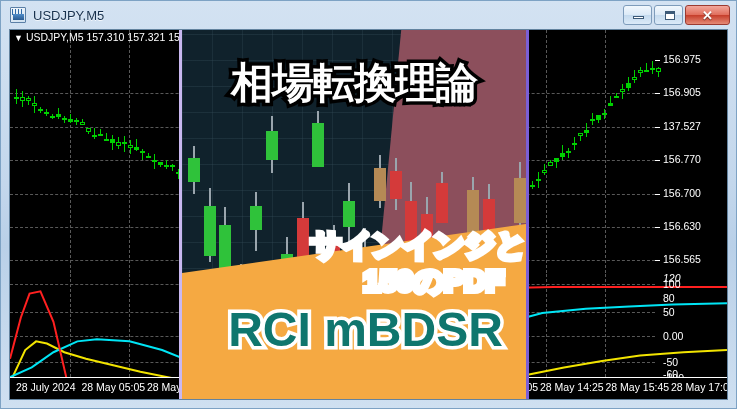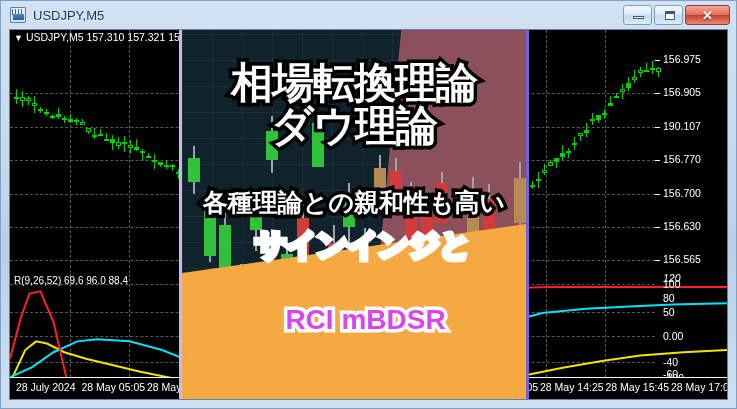--- a/index.html
+++ b/index.html
@@ -181,25 +181,25 @@
     paint-order: stroke fill;
   }
   .stroke-white {
     -webkit-text-stroke: 7px #ffffff;
     paint-order: stroke fill;
   }
   .l1 { top: 32px; font-size: 42px; letter-spacing: -1px; }
   .l2 { top: 75px; font-size: 42px; letter-spacing: -1px; }
   .l3 { top: 128px; font-size: 25px; }
   .l4 { top: 160px; font-size: 25px; }
-  .l5 { top: 200px; font-size: 30px; color: #12d8f0; text-align: center; padding-left: 18px;
+  .l5 { top: 200px; font-size: 30px; color: #12d8f0; text-align: right; padding-left: 18px;
         -webkit-text-stroke: 6px #ffffff; }
   .l6 { top: 236px; font-size: 30px; color: #1f5fc9; text-align: right; padding-right: 22px;
         -webkit-text-stroke: 6px #ffffff; }
-  .l7 { top: 276px; font-size: 28px; color: #d946ef; padding-left: 23px; }
+  .l7 { top: 276px; font-size: 48px; color: #0f766e; padding-left: 23px; }
   .l8 { top: 320px; font-size: 40px; color: #000000; }
 </style>
 </head>
 <body>
 
 <div id="app-window">
 
   <div id="titlebar">
     <div id="title-icon"></div>
     <div id="title-text">USDJPY,M5</div>
@@ -674,21 +674,21 @@
           </div>
         <div class="chart-head">
           <span class="caret">▼</span><span>USDJPY,M5  157.310 157.321 157.</span>
         </div>
         <div id="price-scale">
           <div class="scale-divider"></div>
         <div class="pricelbl" style="top: 23px;">156.975</div>
             <div class="pricetick" style="top: 30px;"></div>
             <div class="pricelbl" style="top: 56.4px;">156.905</div>
             <div class="pricetick" style="top: 63.4px;"></div>
-            <div class="pricelbl" style="top: 89.8px;">190.107</div>
+            <div class="pricelbl" style="top: 89.8px;">137.527</div>
             <div class="pricetick" style="top: 96.8px;"></div>
             <div class="pricelbl" style="top: 123.2px;">156.770</div>
             <div class="pricetick" style="top: 130.2px;"></div>
             <div class="pricelbl" style="top: 156.6px;">156.700</div>
             <div class="pricetick" style="top: 163.6px;"></div>
             <div class="pricelbl" style="top: 190px;">156.630</div>
             <div class="pricetick" style="top: 197px;"></div>
             <div class="pricelbl" style="top: 223.4px;">156.565</div>
             <div class="pricetick" style="top: 230.4px;"></div>
           </div>
@@ -709,29 +709,28 @@
             <div class="gridv" style="left: 416.5px;"></div>
             <div class="gridv" style="left: 476px;"></div>
             <div class="gridv" style="left: 535.5px;"></div>
             <div class="gridv" style="left: 595px;"></div>
           </div>
         <svg class="indi-svg" id="indi-svg" viewBox="0 0 660 120" preserveAspectRatio="none">
             <polyline points="0,100 14,70 24,62 34,64 50,72 70,78 95,84 120,90 150,96 185,102 220,106 260,108 300,109 340,109 380,107 420,103 450,98 480,92 510,86 545,80 580,75 620,72 660,70" fill="none" stroke="#f2e400" stroke-width="2" vector-effect="non-scaling-stroke"></polyline>
             <polyline points="0,95 20,86 40,72 62,62 80,60 110,62 140,70 170,82 200,92 240,98 280,100 320,101 360,98 380,96 400,88 420,72 440,56 460,44 490,36 530,32 570,30 610,28 660,27" fill="none" stroke="#00e5f5" stroke-width="2" vector-effect="non-scaling-stroke"></polyline>
             <polyline points="0,78 10,40 18,18 28,16 40,44 52,96 70,104 110,105 150,104 175,100 190,60 205,45 218,60 228,80 236,62 244,74 252,48 262,40 272,62 285,92 300,100 312,95 322,70 336,48 348,30 360,22 372,18 386,16 400,15 420,14 450,13 500,12 560,12 620,12 660,12" fill="none" stroke="#ff2020" stroke-width="2" vector-effect="non-scaling-stroke"></polyline>
           </svg>
-        <div class="indi-head">R(9,26,52) 69.6 96.0 88.4</div>
         <div id="indi-scale">
           <div class="scale-divider"></div>
         <div class="pricelbl" style="top: -2px; font-style: italic;">120</div>
             <div class="pricelbl" style="top: 4px;">100</div>
             <div class="pricelbl" style="top: 18px;">80</div>
             <div class="pricelbl" style="top: 32px;">50</div>
             <div class="pricelbl" style="top: 56px;">0.00</div>
-            <div class="pricelbl" style="top: 82px;">-40</div>
+            <div class="pricelbl" style="top: 82px;">-50</div>
             <div class="pricelbl" style="top: 94px;">-60</div>
             <div class="pricelbl" style="top: 98px;">-100</div>
           </div>
       </div>
 
       <div id="time-axis">
           <div class="tlabel" style="left: 6px;">28 July 2024</div>
           <div class="tlabel" style="left: 71.5px;">28 May 05:05</div>
           <div class="tlabel" style="left: 137px;">28 May 06:25</div>
           <div class="tlabel" style="left: 202.5px;">28 May 07:45</div>
@@ -836,22 +835,21 @@
             </div>
             <div class="ovc" style="left: 331.5px; top: 131.765px; width: 12px; height: 65.5931px;">
               <div class="w" style="top: 0px; height: 65.5931px; background: rgb(154, 165, 173);"></div>
               <div class="b" style="top: 16.3983px; height: 44.8734px; background: rgb(181, 138, 85);"></div>
             </div>
           </div>
         <div id="ov-orange"></div>
 
         <div id="ov-text">
           <div class="ovline l1 stroke-black">相場転換理論</div>
-          <div class="ovline l2 stroke-black">ダウ理論</div>
-          <div class="ovline l4 stroke-black">各種理論との親和性も高い</div>
           <div class="ovline l5">サインインジと</div>
+          <div class="ovline l6">150のPDF</div>
           <div class="ovline l7 stroke-white">RCI mBDSR</div>
         </div>
       </div>
 
     </div>
   </div>
 </div>
 
 </body></html>

